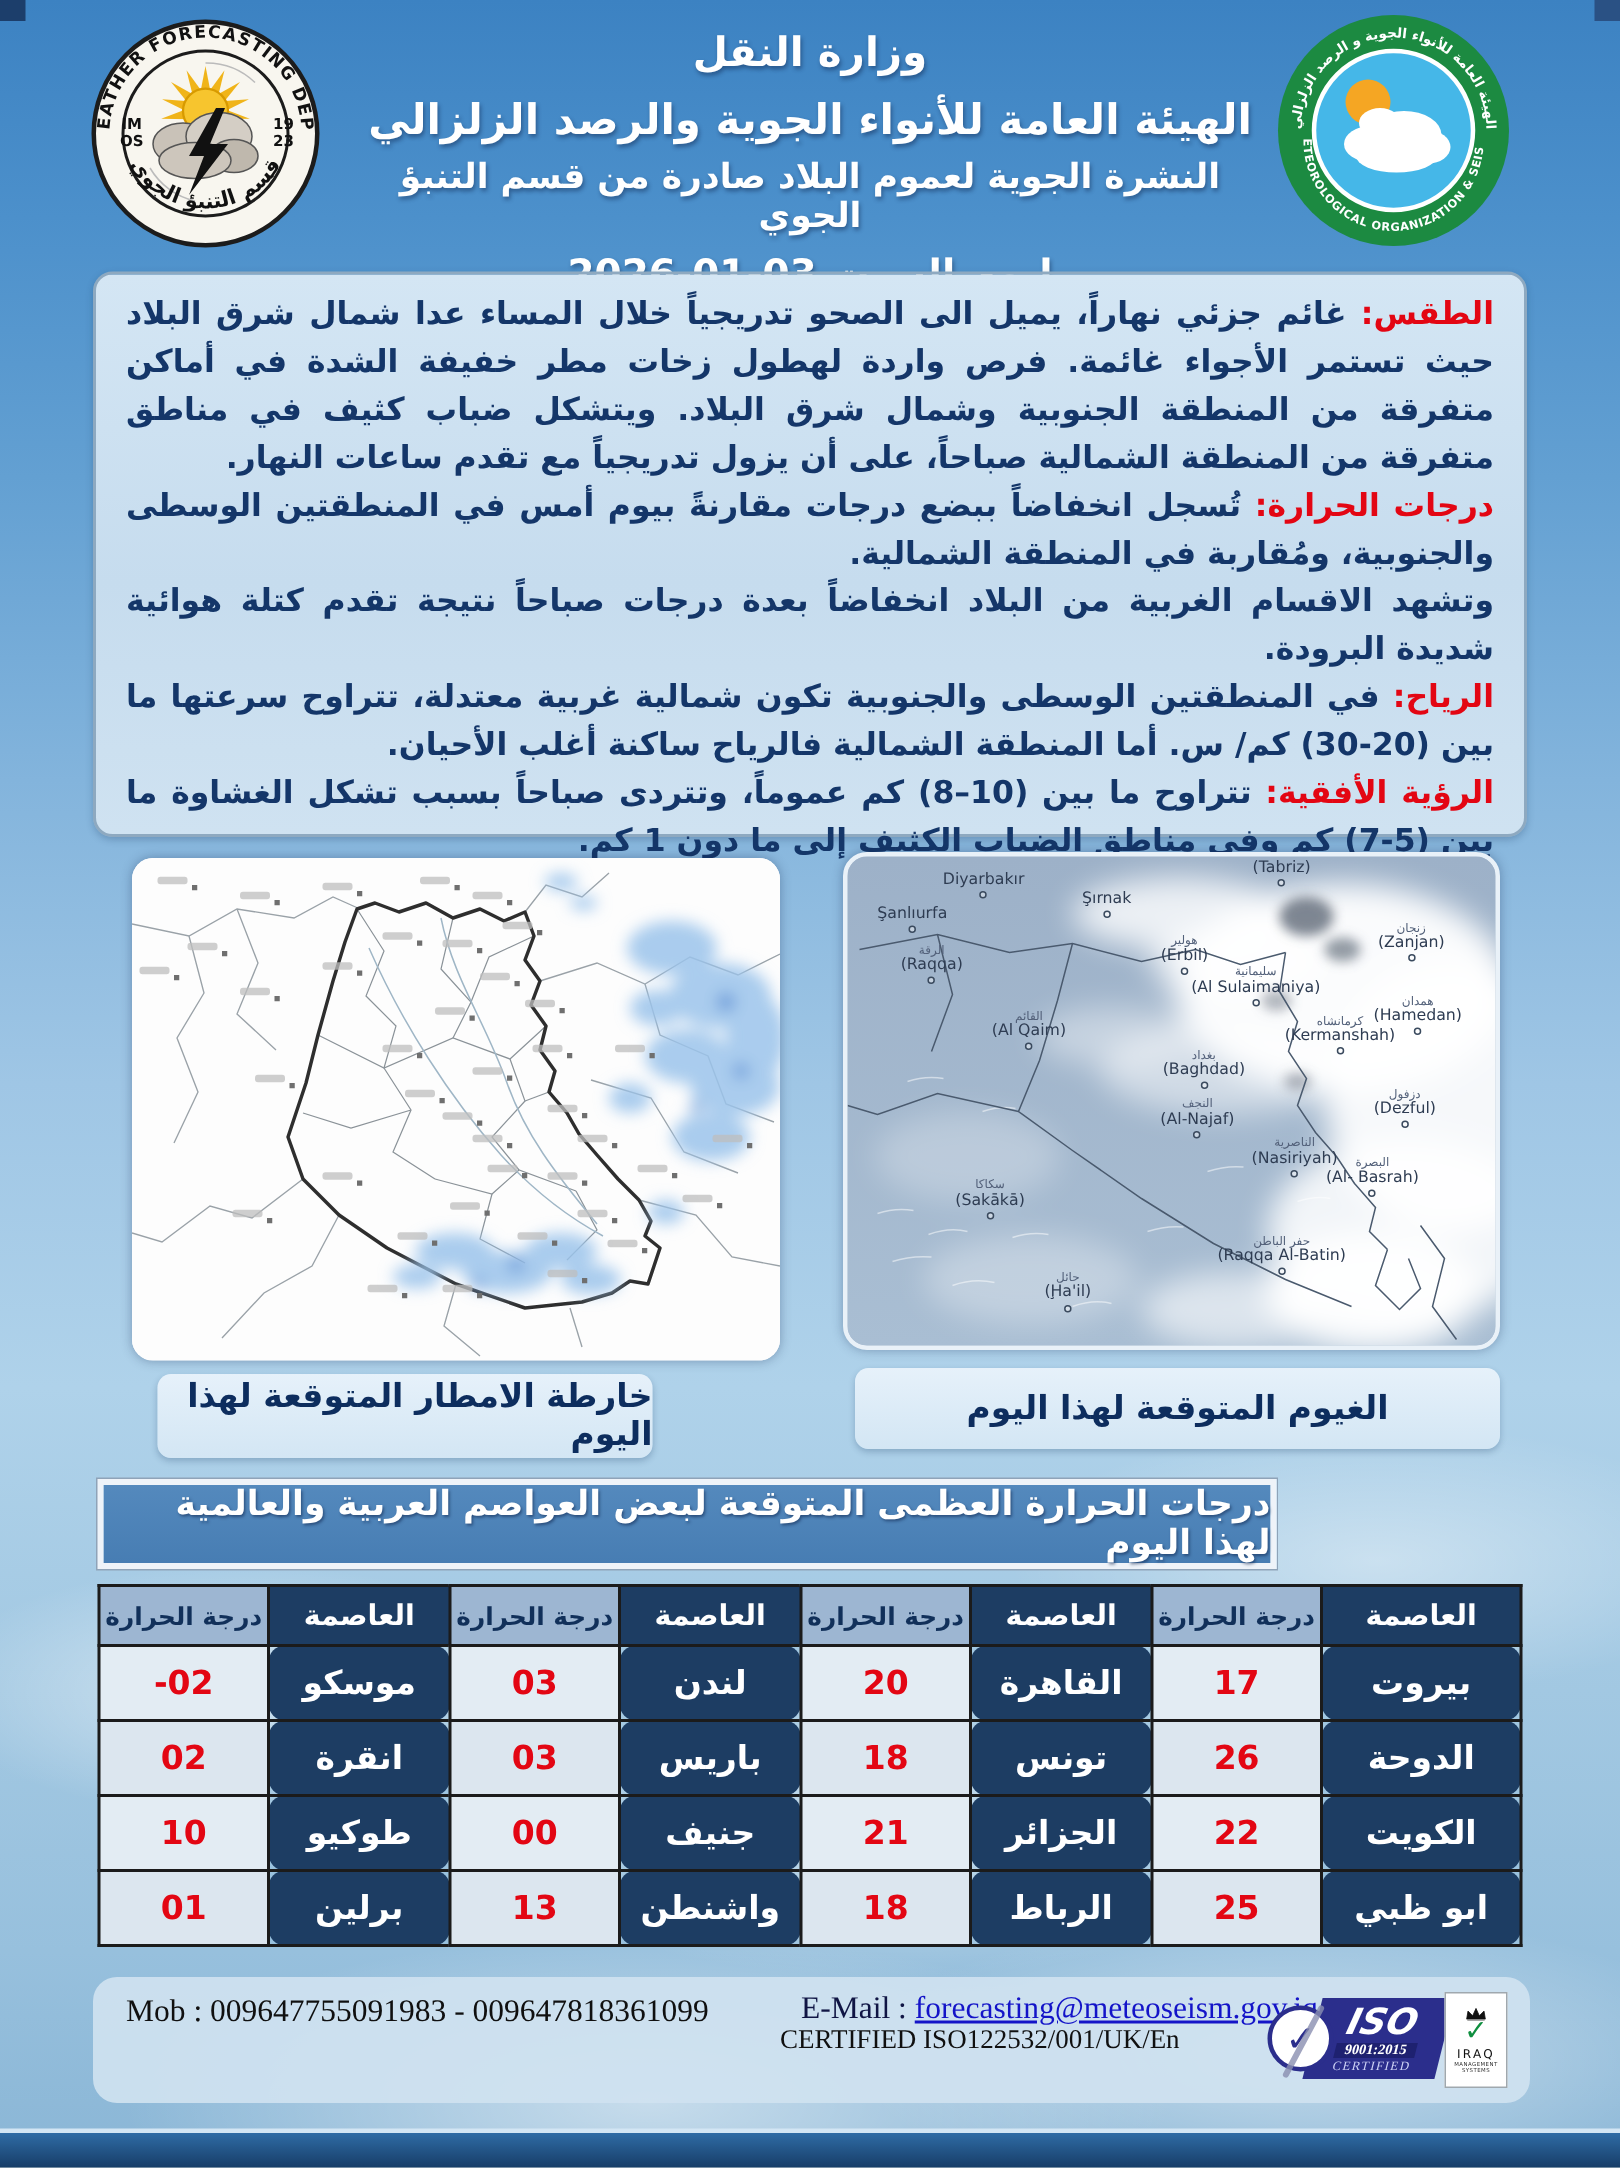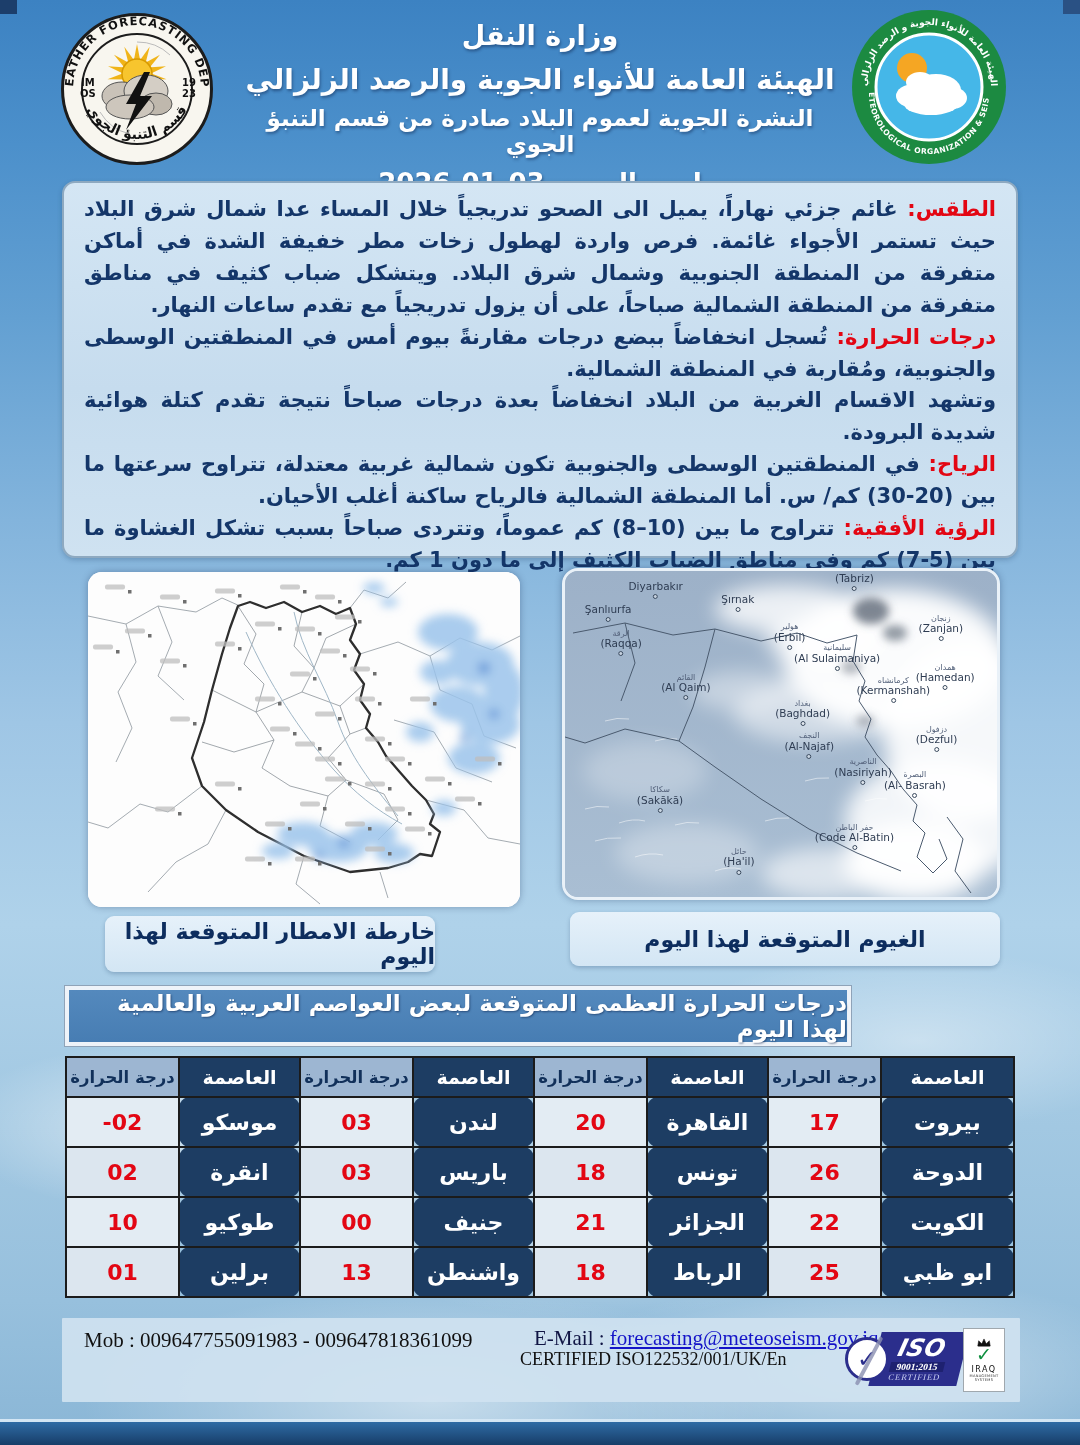--- a/index.html
+++ b/index.html
@@ -88,21 +88,21 @@
   .temps th, .temps td{ border:2px solid #1b1b1b; text-align:center; vertical-align:middle; padding:0; }
   .temps th.cap{ background:#1d3d63; color:#fff; font-size:19px; font-weight:bold; height:40px; }
   .temps th.temp{ background:#9db6d2; color:#11305a; font-size:16.5px; font-weight:bold; }
   .temps td.cap{ background:#1d3d63; color:#fff; font-size:22px; font-weight:bold; height:50px;border-radius:11px; }
   .temps td.temp{ background:#dce6ef; color:#e30613; font-size:22px; font-weight:bold; direction:ltr; }
   .temps tr:nth-child(odd) td.temp{ background:#e3ecf3; }
 
   
   .footer{
     position:absolute; left:62px; top:1318px; width:958px; height:84px;
-    background:rgba(207,226,240,.92); border-radius:1px;
+    background:rgba(207,226,240,.92); border-radius:16px;
     font-family:"Liberation Serif", serif; color:#101010;
   }
   .mob{ position:absolute; left:22px; top:10px; font-size:21px; }
   .email-wrap{ position:absolute; left:472px; top:8px; font-size:21px; color:#101544; }
   .email-wrap a{ color:#1414c8; }
   .iso-line{ position:absolute; left:22px; top:50px; font-size:15.5px; }
   .certified-line{ position:absolute; left:458px; top:31px; font-size:18px; }
 
   .iso-badge{ position:absolute; left:783px; top:12px; width:122px; height:58px; }
   .iso-skew{
@@ -503,21 +503,21 @@
         <span class="city-label" style="left: 55%; top: 39.5%;">
           <span class="ar">بغداد</span>
           <span>(Baghdad)</span>
           <span class="dot"></span>
         </span>
         <span class="city-label" style="left: 86%; top: 47.5%;">
           <span class="ar">دزفول</span>
           <span>(Dezful)</span>
           <span class="dot"></span>
         </span>
-        <span class="city-label" style="left: 54%; top: 49.5%; margin-left: 11px;">
+        <span class="city-label" style="left: 54%; top: 49.5%;">
           <span class="ar">النجف</span>
           <span>(Al-Najaf)</span>
           <span class="dot"></span>
         </span>
         <span class="city-label" style="left: 69%; top: 57.5%;">
           <span class="ar">الناصرية</span>
           <span>(Nasiriyah)</span>
           <span class="dot"></span>
         </span>
         <span class="city-label" style="left: 81%; top: 61.5%;">
@@ -525,24 +525,24 @@
           <span>(Al- Basrah)</span>
           <span class="dot"></span>
         </span>
         <span class="city-label" style="left: 22%; top: 66%;">
           <span class="ar">سكاكا</span>
           <span>(Sakākā)</span>
           <span class="dot"></span>
         </span>
         <span class="city-label" style="left: 67%; top: 77.5%;">
           <span class="ar">حفر الباطن</span>
-          <span>(Code Al-Batin)</span>
-          <span class="dot"></span>
-        </span>
-        <span class="city-label" style="left: 34%; top: 85%; margin-left: 27px;">
+          <span>(Raqqa Al-Batin)</span>
+          <span class="dot"></span>
+        </span>
+        <span class="city-label" style="left: 34%; top: 85%;">
           <span class="ar">حائل</span>
           <span>(Ḩa'il)</span>
           <span class="dot"></span>
         </span>
       </div>
   </div>
 
   <div class="map-caption caption-rain">خارطة الامطار المتوقعة لهذا اليوم</div>
   <div class="map-caption caption-clouds">الغيوم المتوقعة لهذا اليوم</div>
 

